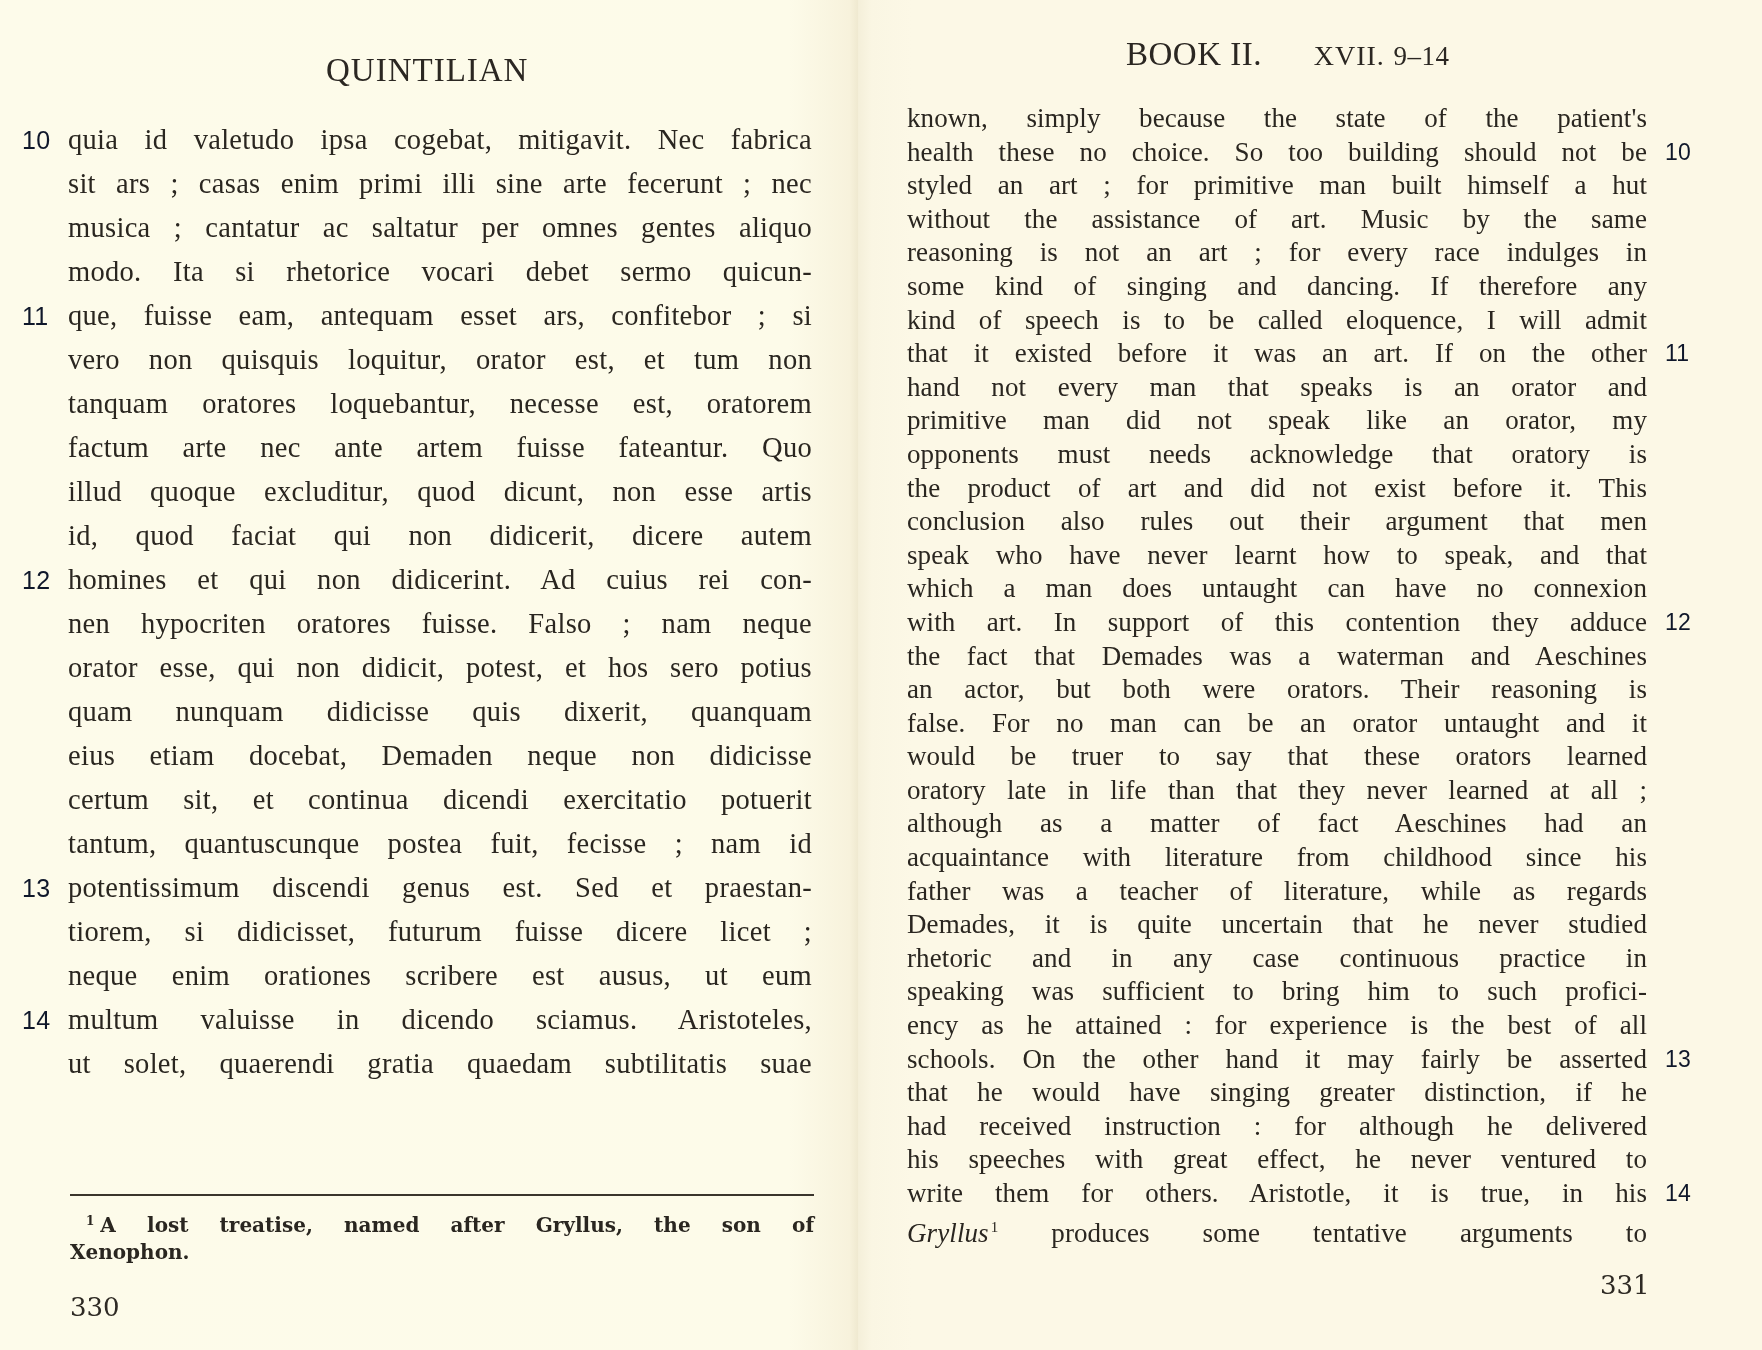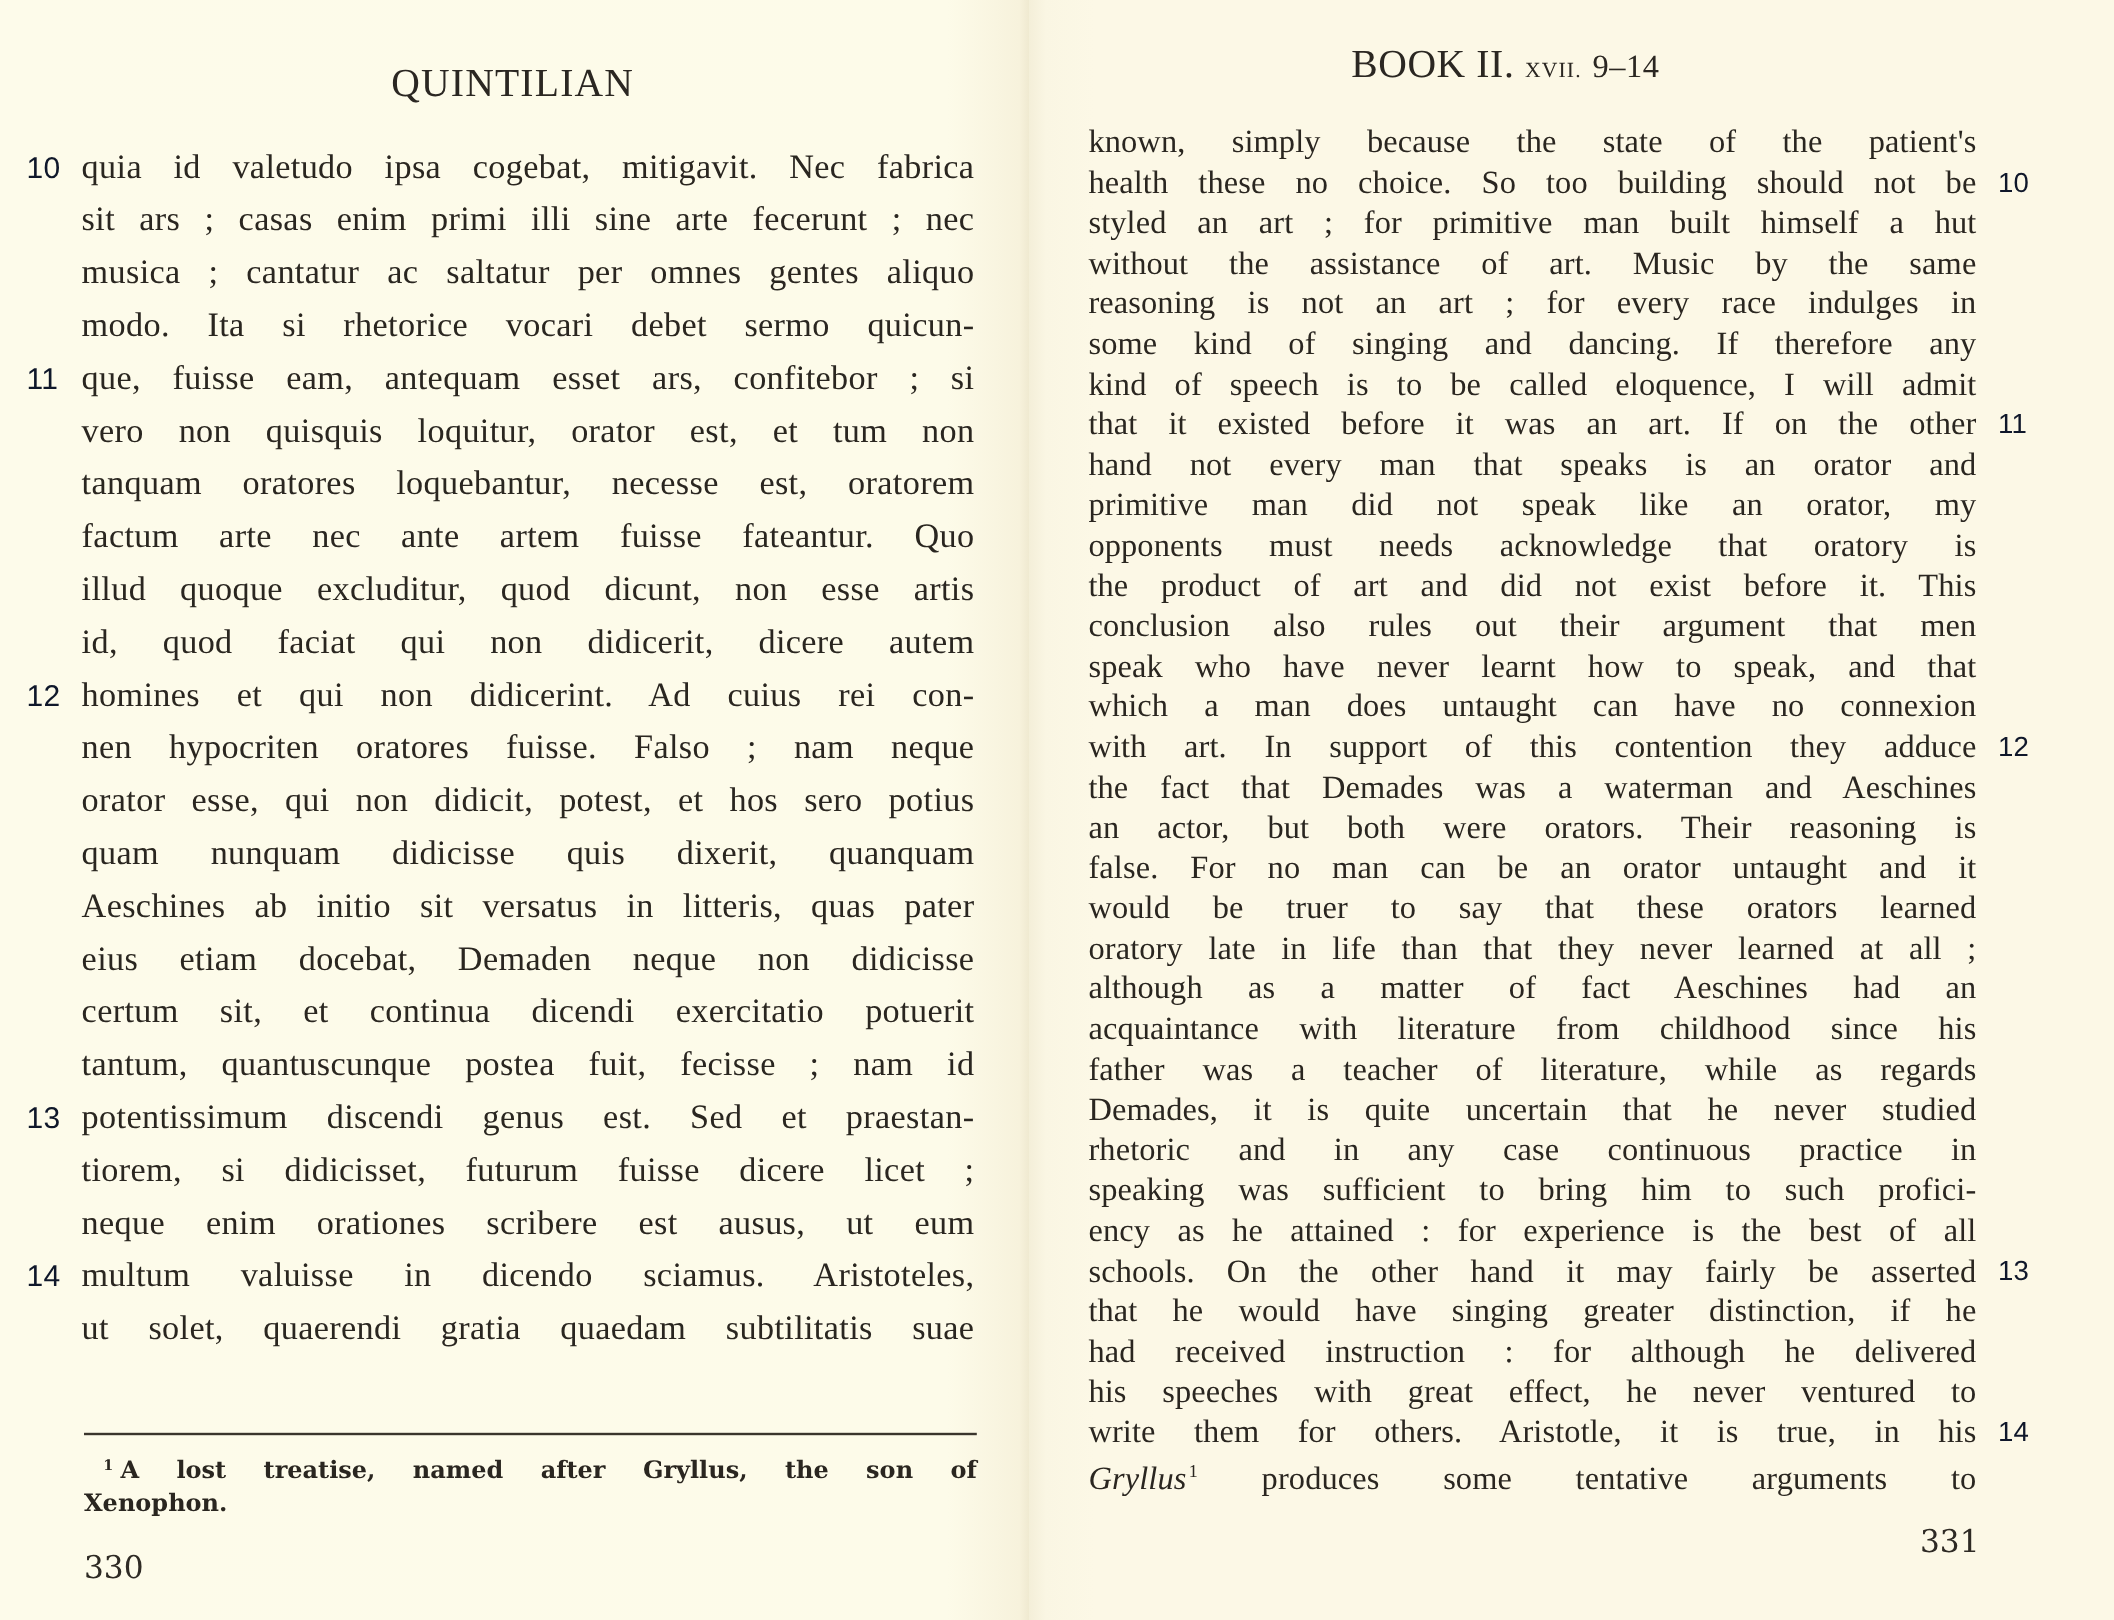--- a/index.html
+++ b/index.html
@@ -22,21 +22,21 @@
     background: linear-gradient(to right, #f4efd9 0%, #faf6e3 1.5%, #fcf8e6 6%, #fcf8e6 100%);
   }
   .running-head {
     position: absolute;
     font-family: "Liberation Serif", "DejaVu Serif", serif;
     color: #2b2722;
     white-space: nowrap;
   }
   .rh-left { left: 326px; top: 52px; font-size: 33px; letter-spacing: 1px; }
   .rh-right { left: 1126px; top: 36px; font-size: 33px; letter-spacing: 0.5px; }
-  .rh-right .sc { font-size: 18px; letter-spacing: 1px; }
+  .rh-right .sc { font-size: 28px; letter-spacing: 1px; margin-left: 43px; }
   .rh-right .range { font-size: 27px; }
 
   .col {
     position: absolute;
     font-family: "Liberation Serif", "DejaVu Serif", serif;
   }
   .col-left { left: 68px; top: 118px; width: 744px; }
   .col-right { left: 907px; top: 102px; width: 740px; }
 
   .line {
@@ -130,23 +130,20 @@
     <div class="line">
       <span class="txt">nen hypocriten oratores fuisse.  Falso ; nam neque</span>
     </div>
     <div class="line">
       <span class="txt">orator esse, qui non didicit, potest, et hos sero potius</span>
     </div>
     <div class="line">
       <span class="txt">quam nunquam didicisse quis dixerit, quanquam</span>
     </div>
     <div class="line">
-      <span class="txt">Aeschines ab initio sit versatus in litteris, quas pater</span>
-    </div>
-    <div class="line">
       <span class="txt">eius etiam docebat, Demaden neque non didicisse</span>
     </div>
     <div class="line">
       <span class="txt">certum sit, et continua dicendi exercitatio potuerit</span>
     </div>
     <div class="line">
       <span class="txt">tantum, quantuscunque postea fuit, fecisse ; nam id</span>
     </div>
     <div class="line">
       <span class="marg">13</span>

